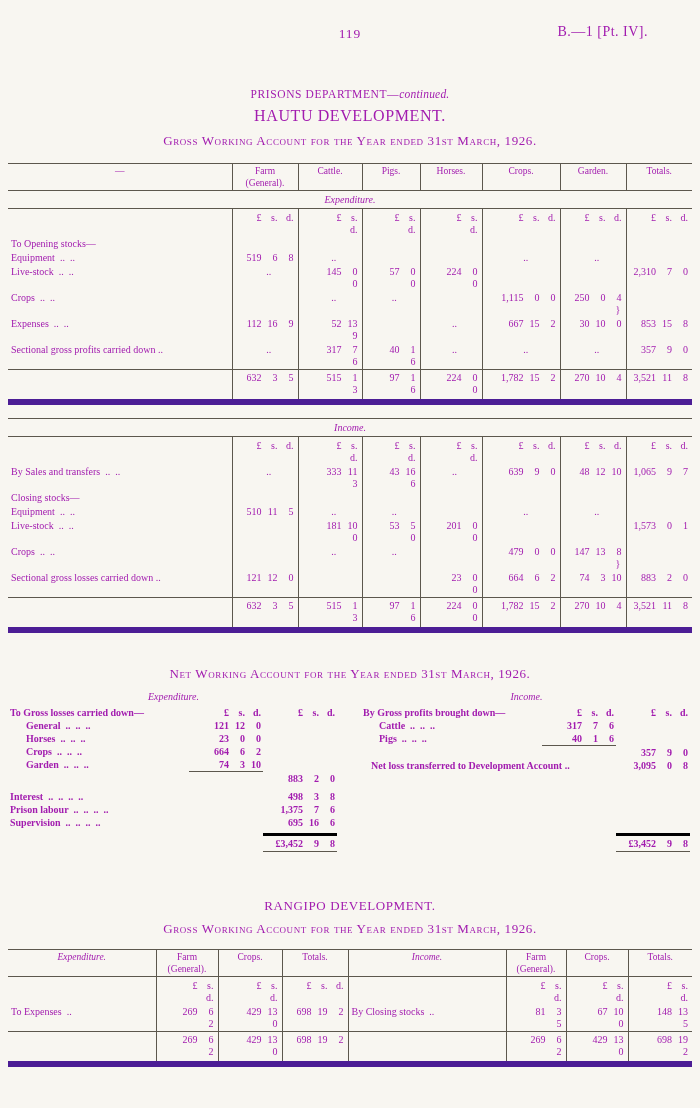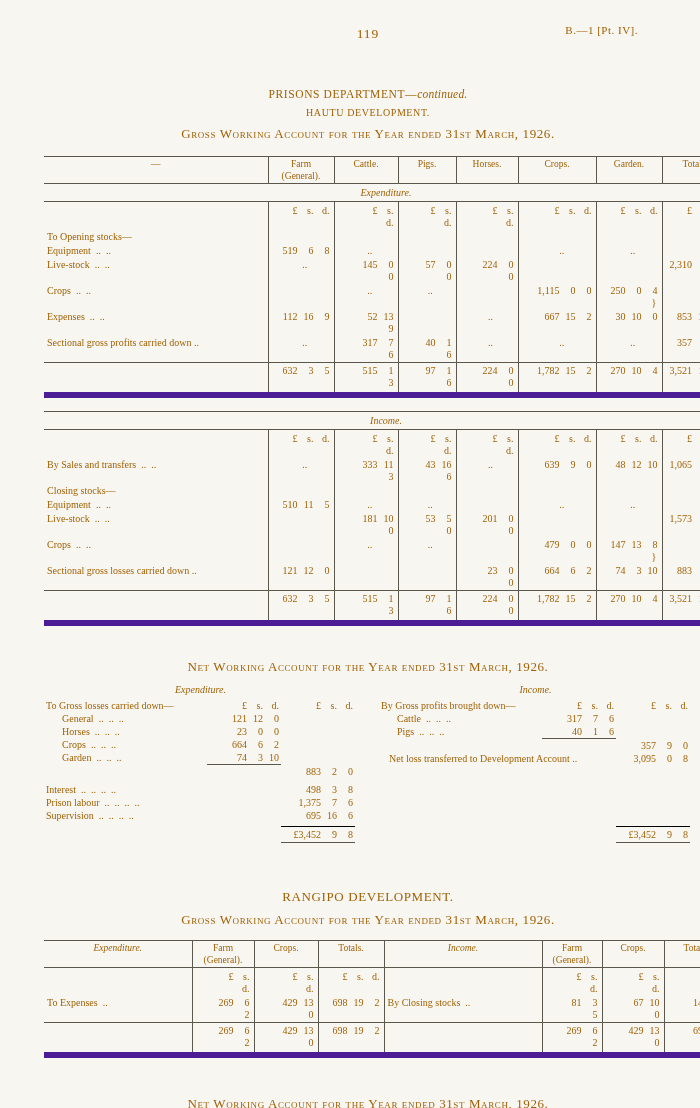--- a/index.html
+++ b/index.html
@@ -1,26 +1,26 @@
 <!DOCTYPE html>
 <html><head>
 <meta charset="utf-8">
 <style>
   html,body{margin:0;padding:0;background:#f8f6f1;}
   .page{width:700px;height:1108px;background:#f8f6f1;position:relative;overflow:hidden;box-sizing:border-box;
-        font-family:"Liberation Serif","DejaVu Serif",serif;color:#a16207;padding-left:36px;}
+        font-family:"Liberation Serif","DejaVu Serif",serif;color:#a21caf;}
   
   .page-header{position:relative;height:18px;margin-top:26px;}
   .page-num{position:absolute;left:0;right:0;text-align:center;font-size:13.5px;letter-spacing:1px;}
-  .doc-ref{position:absolute;right:62px;top:-2px;font-size:11px;letter-spacing:.5px;}
+  .doc-ref{position:absolute;right:52px;top:-2px;font-size:14px;letter-spacing:.5px;}
   
   .titles{text-align:center;margin-top:44px;}
   .t-dept{font-size:11.5px;letter-spacing:.6px;}
   .t-dept .cont{font-style:italic;letter-spacing:.2px;}
-  .t-dev{font-size:10px;letter-spacing:.6px;margin-top:7px;}
+  .t-dev{font-size:16px;letter-spacing:.6px;margin-top:7px;}
   .t-acc{font-size:13px;font-variant:small-caps;letter-spacing:.6px;margin-top:8px;}
   
   table.ledger{border-collapse:collapse;table-layout:fixed;width:684px;margin:14px 8px 0;font-size:10px;}
   .ledger td,.ledger th{padding:1px 3px;vertical-align:top;font-weight:normal;line-height:12px;box-sizing:border-box;}
   .ledger tr > * + *{border-left:1px solid #5c574d;}
   .colhead > *{border-top:1px solid #5c574d;border-bottom:1px solid #5c574d;text-align:center;
                font-size:9.5px;line-height:11px;padding:3px 2px;vertical-align:middle;}
   .caprow td{border-bottom:1px solid #5c574d;text-align:center;font-style:italic;padding:3px 0 2px;}
   .caprow.topline td{border-top:1px solid #5c574d;}
   .currow td{padding-top:3px;padding-bottom:1px;}
@@ -35,29 +35,29 @@
   .m-d{display:inline-block;width:13px;text-align:right;margin-left:3px;}
   .m-b{display:inline-block;width:6px;text-align:left;}
   .m-x{display:inline-block;width:85%;text-align:center;}
   
   .net-title{text-align:center;font-variant:small-caps;font-size:13px;letter-spacing:.6px;margin-top:33px;}
   .net-title.rg{margin-top:38px;}
   .net-wrap{display:flex;margin:8px 10px 0;gap:26px;font-size:10px;}
   .net-half{flex:1;min-width:0;}
   .net-cap{display:flex;font-style:italic;margin-bottom:3px;line-height:13px;}
   .net-cap .capt{flex:1;text-align:center;}
-  .net-row{display:flex;line-height:13px;align-items:baseline;}
+  .net-row{display:flex;line-height:13px;align-items:baseline;font-weight:bold;}
   .net-lbl{flex:1;white-space:pre-wrap;min-width:0;}
   .net-lbl.ind{padding-left:16px;flex:1;}
   .net-lbl.ind-sm{padding-left:8px;}
   .nm{width:74px;flex:none;text-align:right;box-sizing:border-box;padding-right:2px;}
   .sumline{border-bottom:1px solid #5c574d;}
   .gap-above{margin-top:5px;}
   .net-total{margin-top:4px;}
-  .nm.tl{border-top:1px solid #000000;border-bottom:1px solid #5c574d;padding-top:1px;padding-bottom:1px;}
+  .nm.tl{border-top:3px solid #000000;border-bottom:1px solid #5c574d;padding-top:1px;padding-bottom:1px;}
   .spacer-h{height:57px;}
   
   .rg-dev{text-align:center;font-size:13px;letter-spacing:.6px;margin-top:46px;}
   .rg-acc{text-align:center;font-size:13px;font-variant:small-caps;letter-spacing:.6px;margin-top:7px;}
 </style>
 </head>
 <body>
 
 <div class="page">
 

